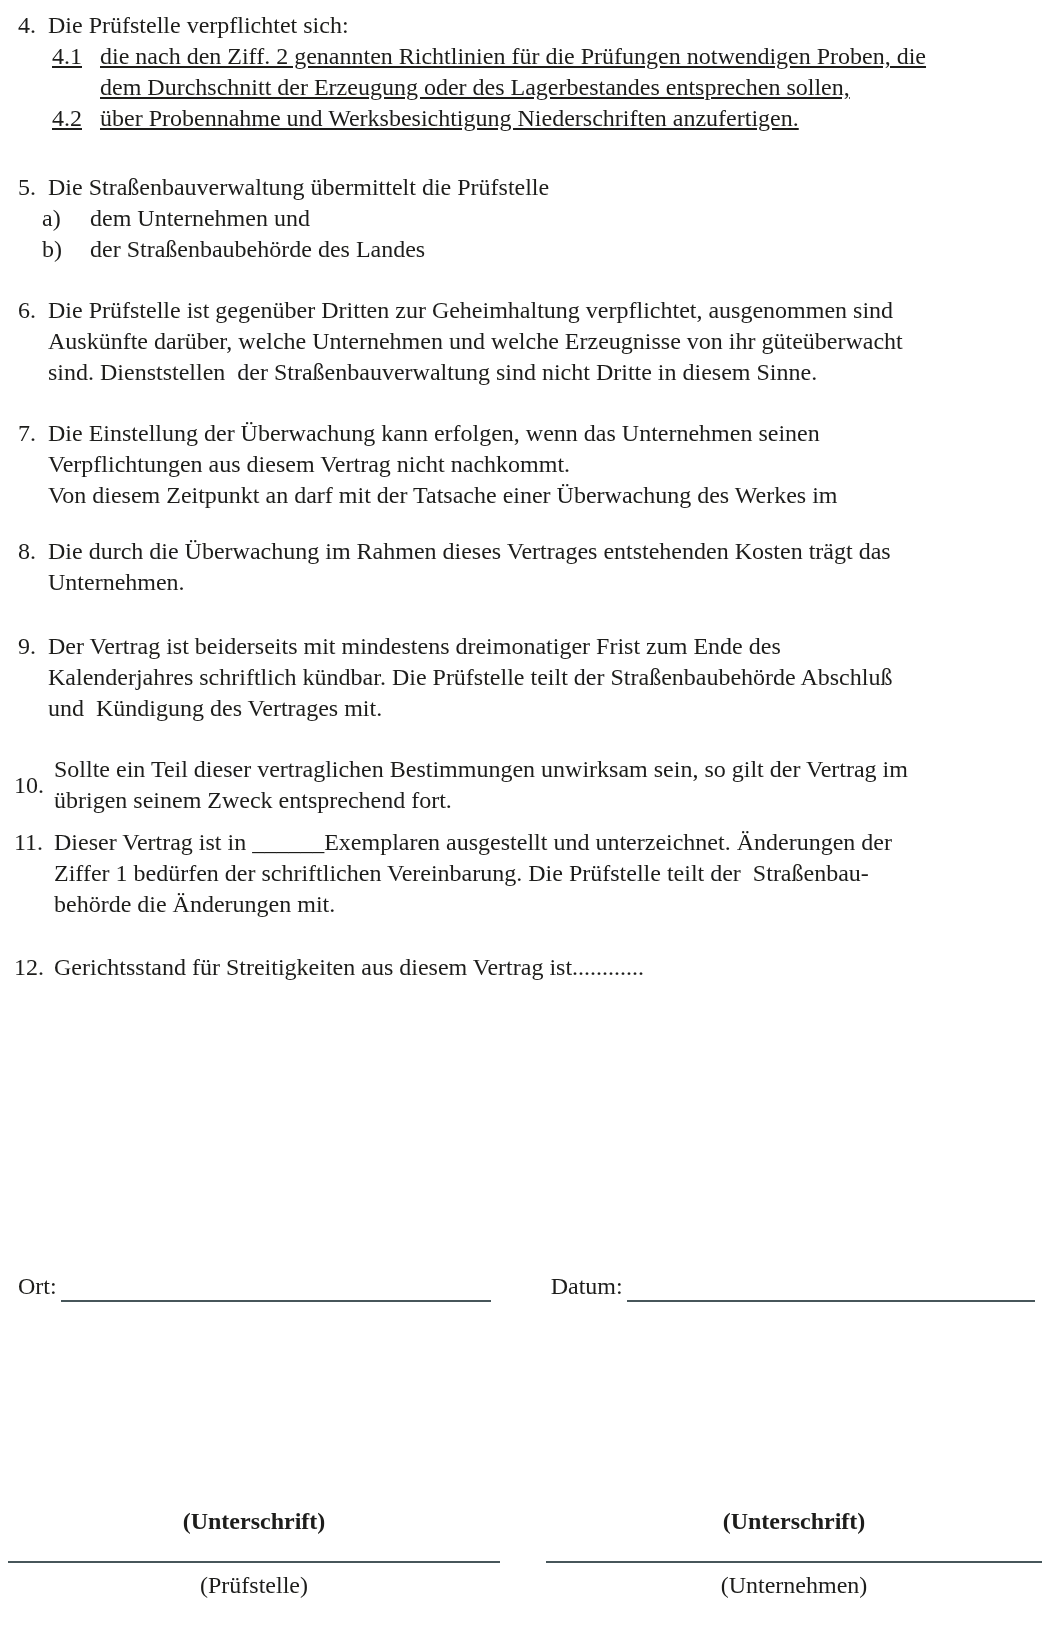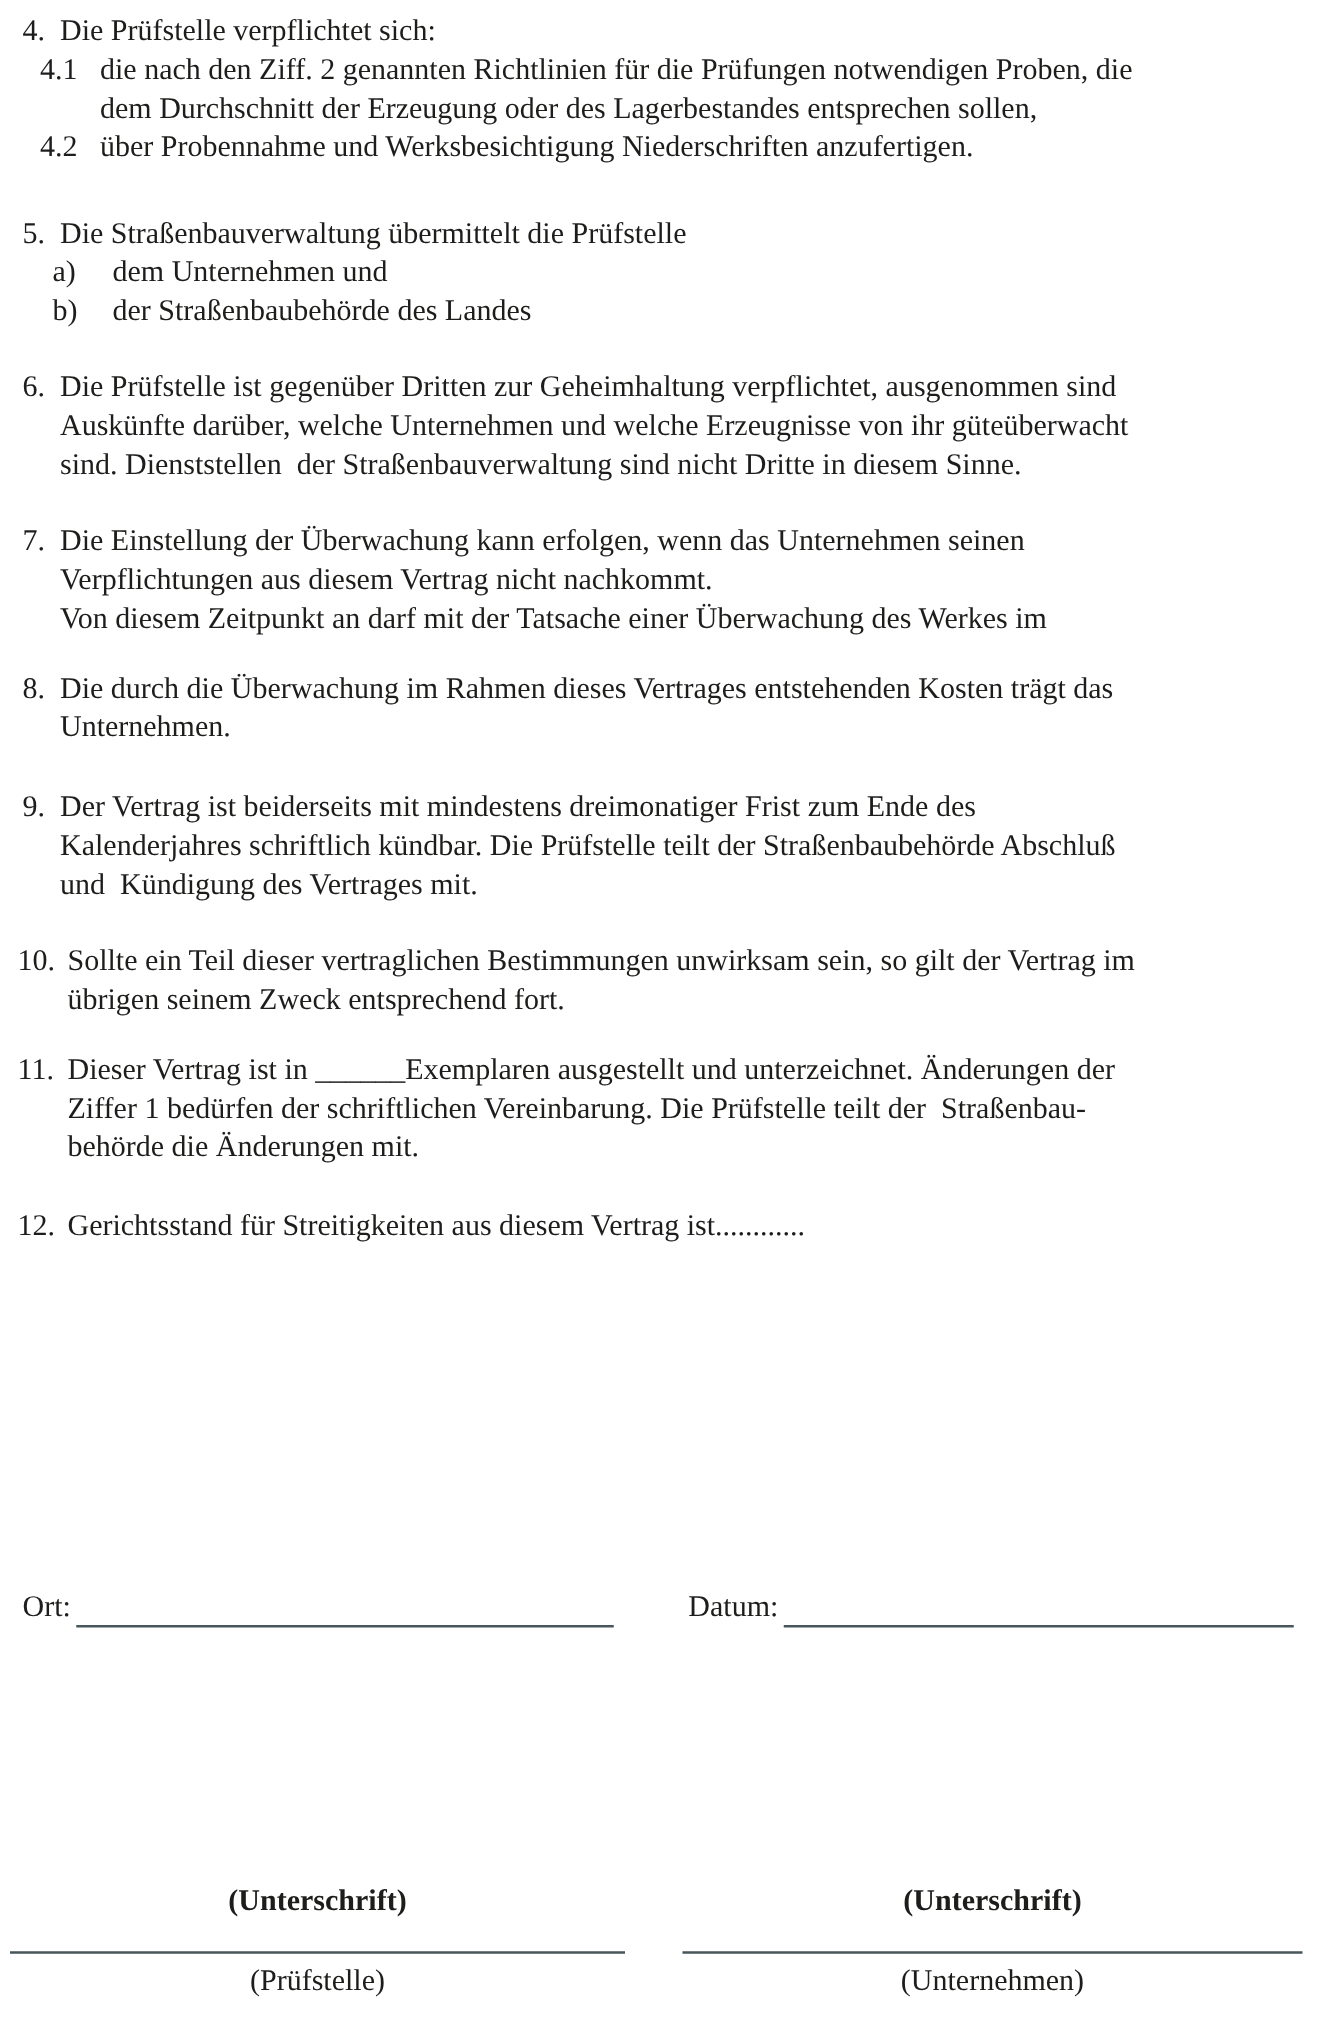--- a/index.html
+++ b/index.html
@@ -30,33 +30,33 @@
   }
   .body { flex: 1 1 auto; min-width: 0; }
   .ln { white-space: pre; }
   
   .cl1 { padding-left: 18px; }
   .cl1 > .num { width: 30px; }
   
   .cl2 { padding-left: 14px; }
   .cl2 > .num { width: 40px; }
   
-  .sub4 { padding-left: 32px; }
+  .sub4 { padding-left: 52px; text-decoration: underline; }
   .sub4 > .num { width: 48px; }
   
   .subab { padding-left: 42px; }
   .subab > .num { width: 48px; }
 
   #c5  { margin-top: 38px; }
   #c6  { margin-top: 30px; }
   #c7  { margin-top: 30px; }
   #c8  { margin-top: 25px; }
   #c9  { margin-top: 33px; }
-  #c10 { margin-top: 30px; }
-  #c11 { margin-top: 25px; }
+  #c10 { margin-top: 30px; align-items: center; }
+  #c11 { margin-top: 11px; }
   #c12 { margin-top: 32px; }
 
   
   .ort-row {
     position: absolute;
     top: 1271px;
     left: 18px;
     right: 0;
     white-space: nowrap;
   }

